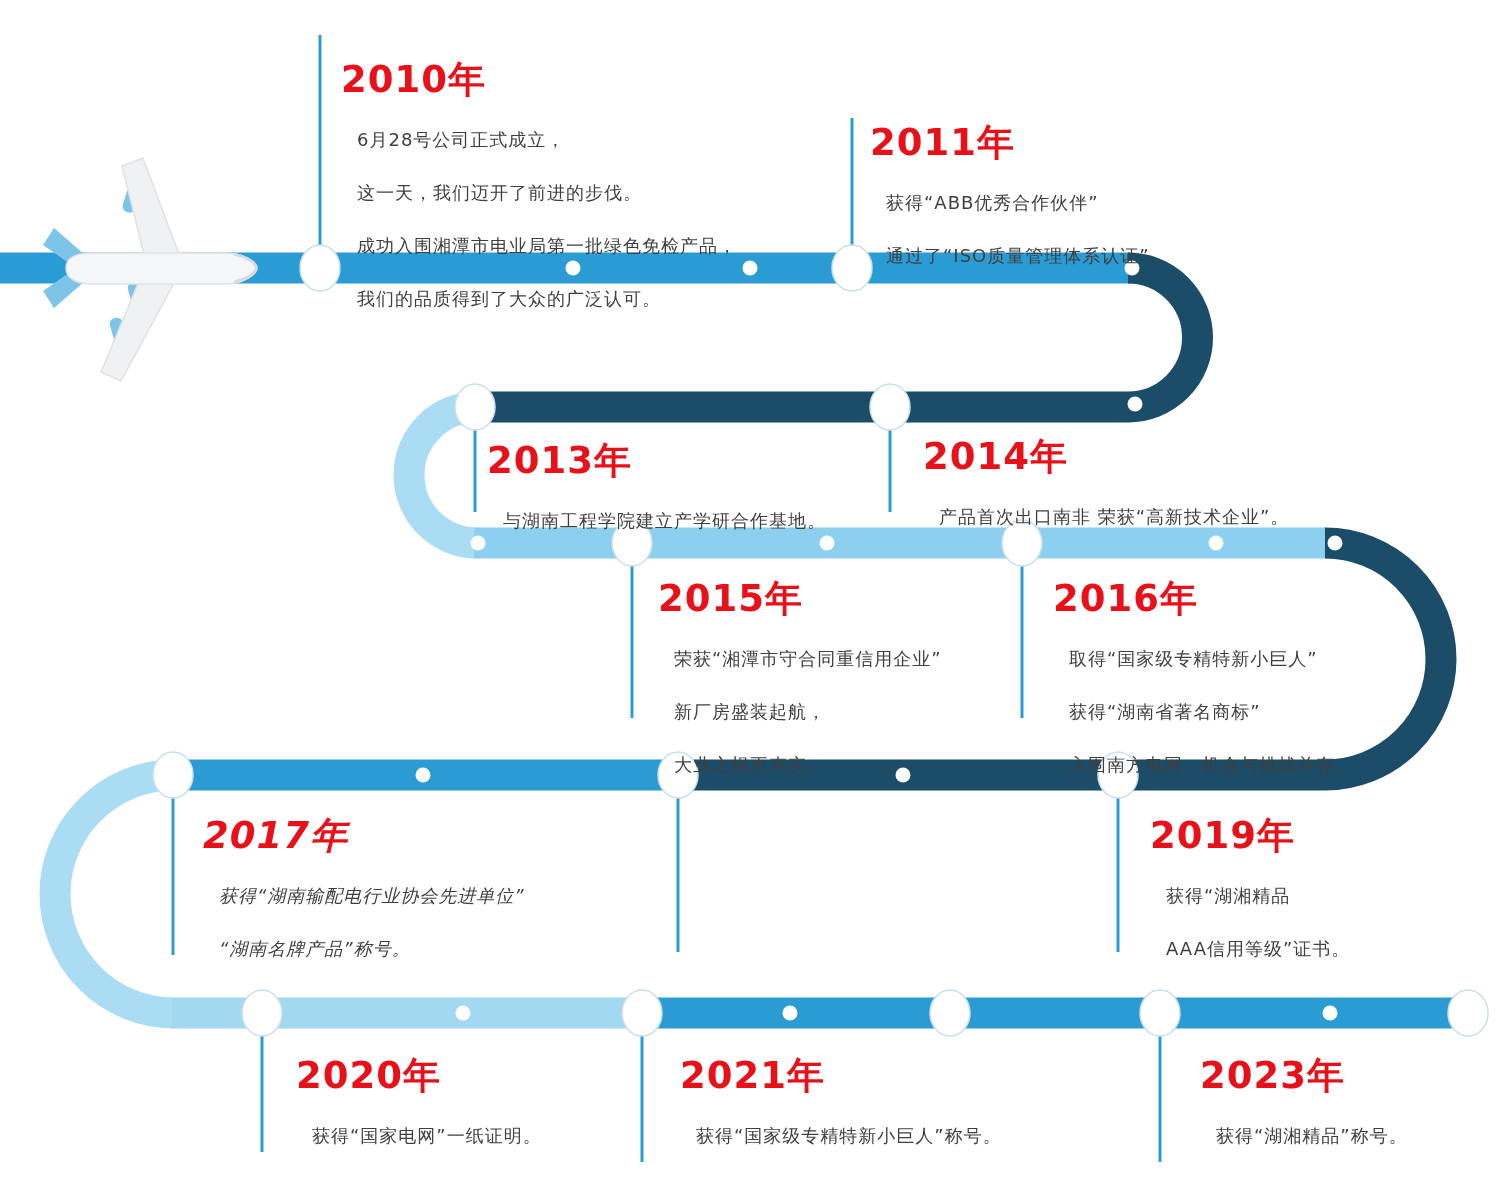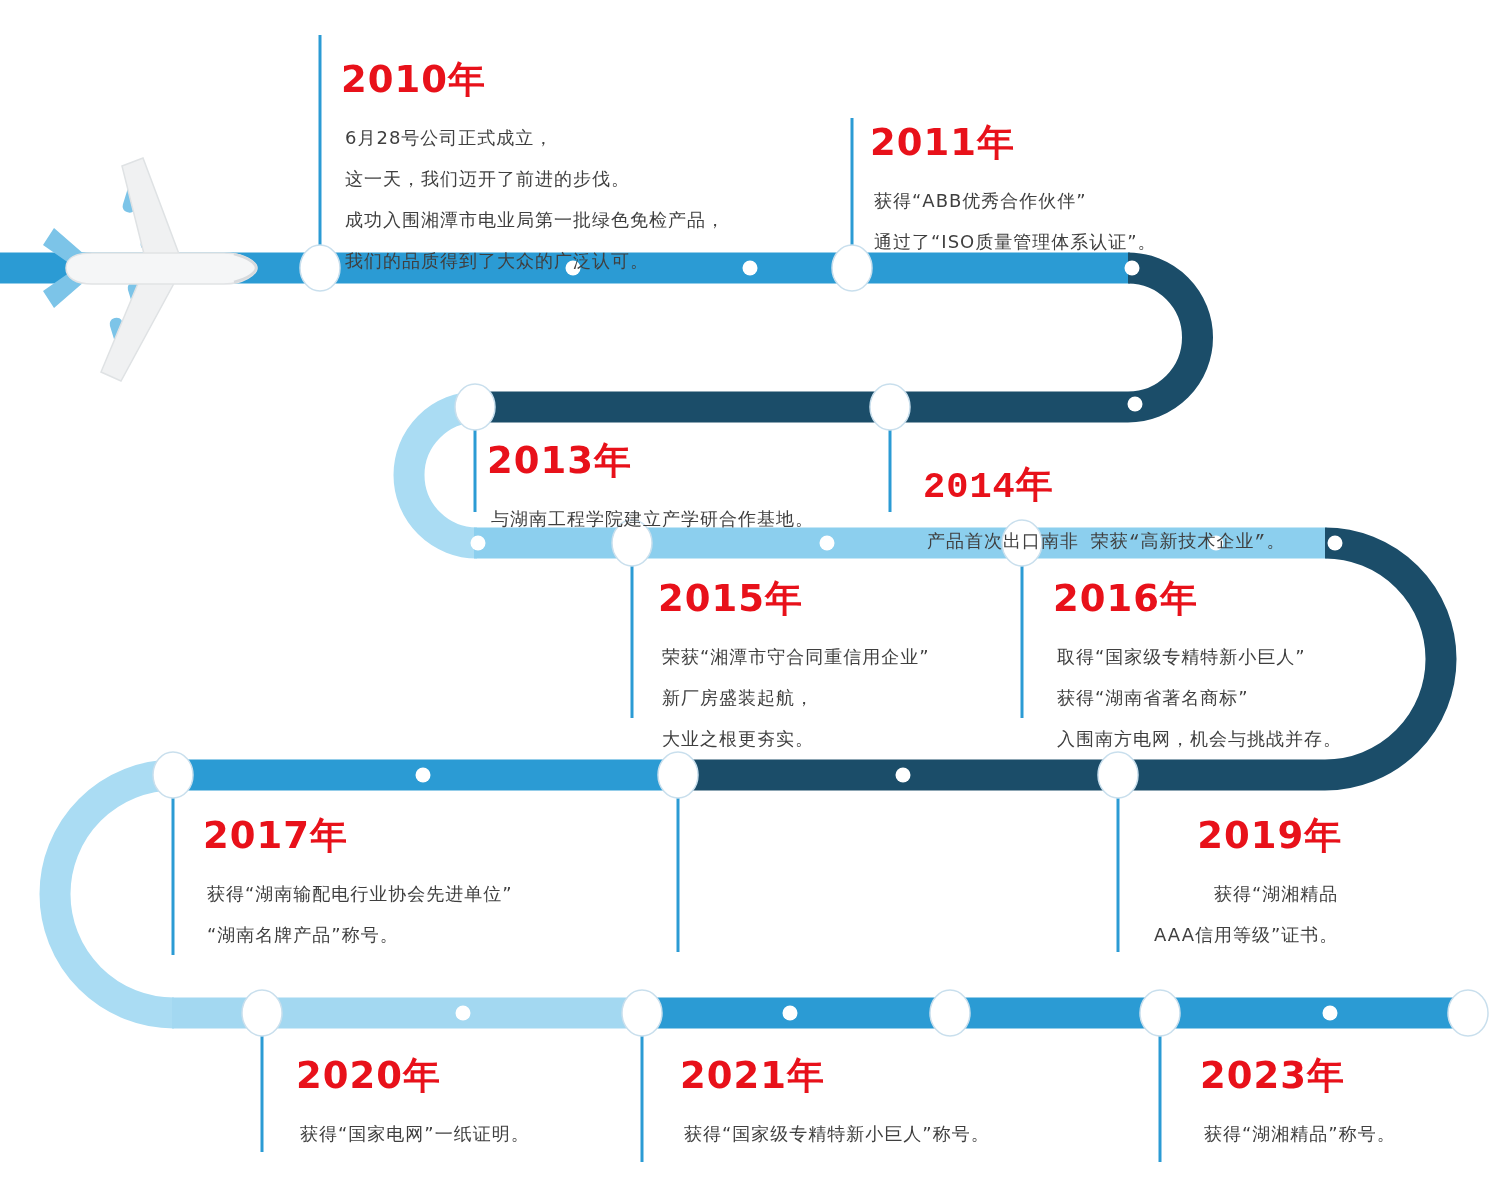--- a/index.html
+++ b/index.html
@@ -8,32 +8,32 @@
     font-family:"DejaVu Sans","Liberation Sans",sans-serif;
   }
   #stage{position:absolute;inset:0;width:1495px;height:860px;}
   svg.timeline{position:absolute;left:0;top:0;}
   .entry{position:absolute;white-space:nowrap;}
   .entry .year{
     margin:0 0 14px 0;
     font-size:37px;font-weight:700;color:#e8111a;letter-spacing:1px;
   }
   .entry .line{
-    margin:4px;font-size:18px;line-height:37px;color:#3f3f3f;letter-spacing:1px;
+    margin:16px;font-size:18px;line-height:37px;color:#3f3f3f;letter-spacing:1px;
   }
   
   .e2010{left:341px;top:55px;}
   .e2011{left:870px;top:118px;}
   .e2013{left:487px;top:436px;}
-  .e2014{left:923px;top:460px;font-family:Liberation Mono, monospace;}
+  .e2014{left:923px;top:432px;}
   .e2015{left:658px;top:574px;}
   .e2016{left:1053px;top:574px;}
-  .e2017{left:203px;top:811px;}
+  .e2017{left:203px;top:811px;font-style:italic;}
   .e2018{left:710px;top:811px;}
-  .e2019{left:1150px;top:811px;text-align:right;}
+  .e2019{left:1150px;top:811px;}
   .e2020{left:296px;top:1051px;}
   .e2021{left:680px;top:1051px;}
   .e2023{left:1200px;top:1051px;}
 </style>
 </head>
 <body>
 
 <div id="stage">
 
   <svg class="timeline" width="1495" height="1204" viewBox="0 0 1495 1204">

